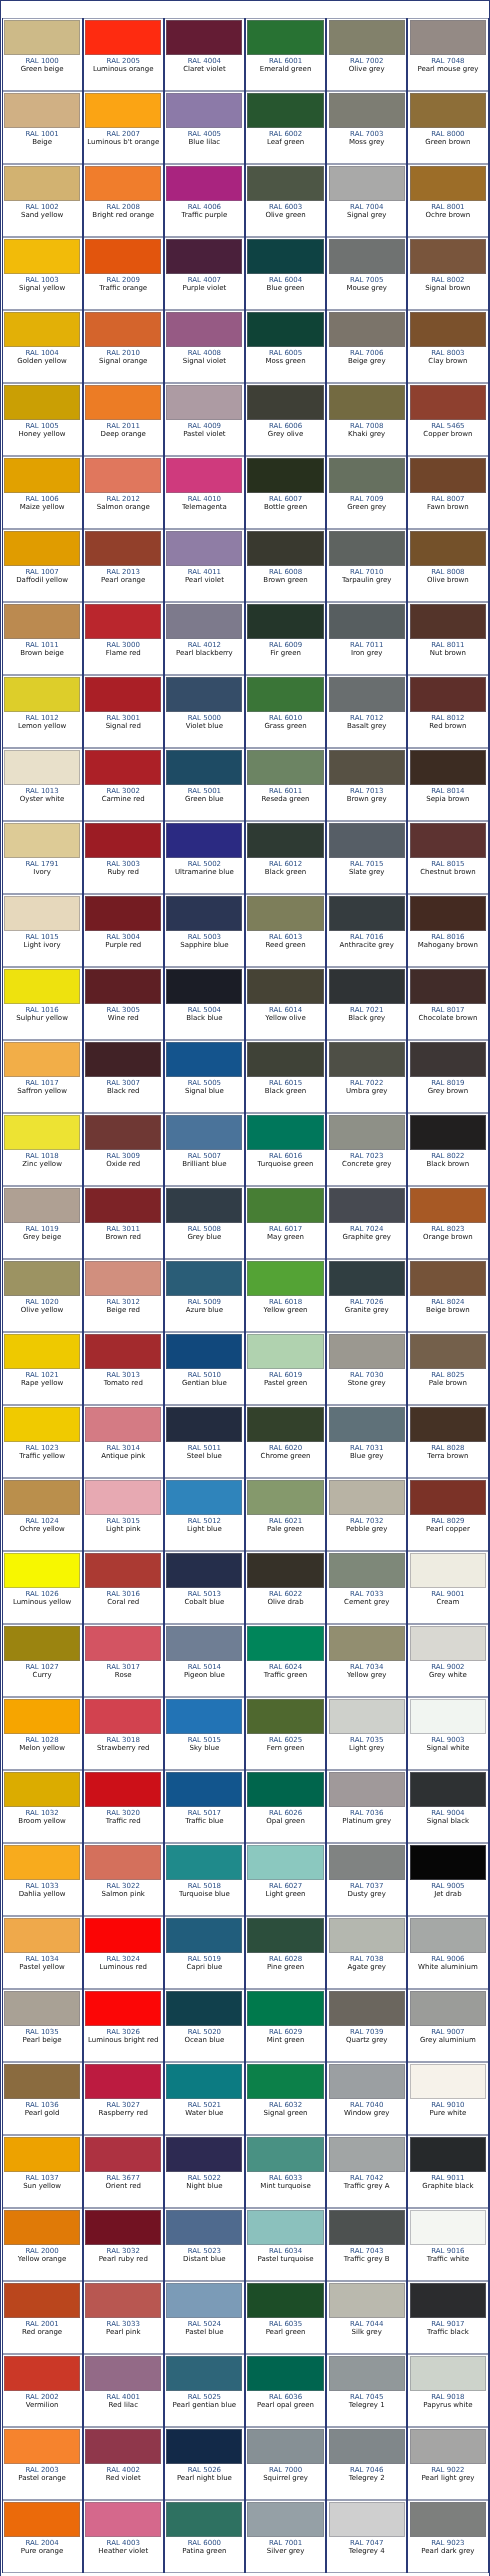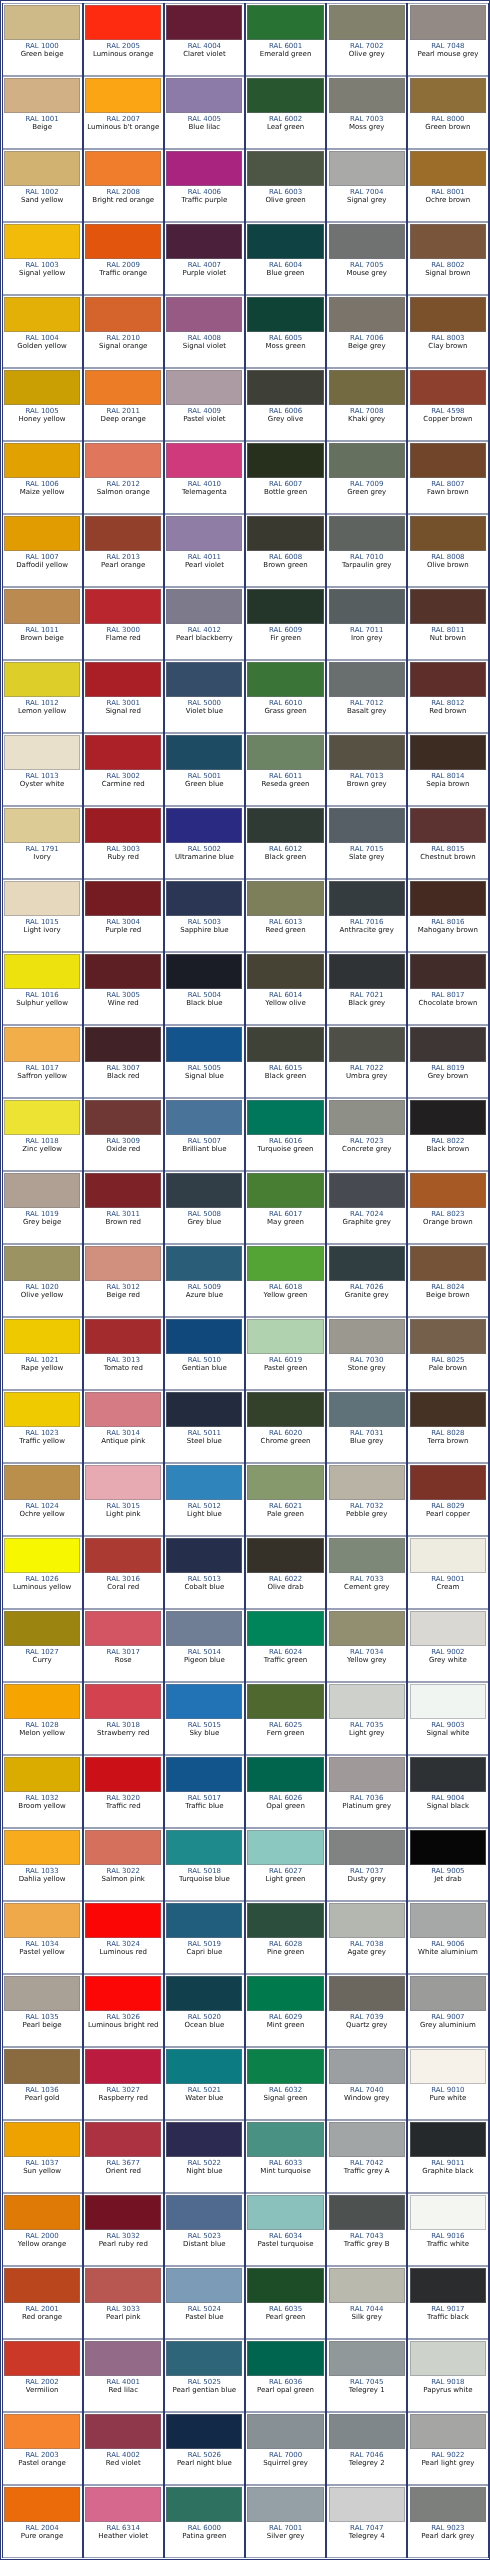--- a/index.html
+++ b/index.html
@@ -15,21 +15,21 @@
     width: 490px;
     border: 1.5px solid #2b3a77;
     background: #ffffff;
     padding: 1.5px 0 1.5px 0;
   }
   table.ral-table {
     width: 487px;
     border-collapse: separate;
     border-spacing: 0;
     table-layout: fixed;
-    margin: 0 auto;
+    margin: 15px auto;
   }
   table.ral-table td.ral-cell {
     width: 81px;
     padding: 0;
     vertical-align: top;
     border-left: 1.5px solid #2b3a77;
     border-right: 1.5px solid #2b3a77;
     background: #ffffff;
   }
   .cell-inner {
@@ -398,21 +398,21 @@
               <div class="label-wrap">
                 <span class="ral-code">RAL 7008</span>
                 <span class="ral-name">Khaki grey</span>
               </div>
             </div>
           </td>
           <td class="ral-cell">
             <div class="cell-inner">
               <div class="swatch" style="background: rgb(142, 64, 47);"></div>
               <div class="label-wrap">
-                <span class="ral-code">RAL 4598</span>
+                <span class="ral-code">RAL 5465</span>
                 <span class="ral-name">Copper brown</span>
               </div>
             </div>
           </td>
         </tr>
         <tr>
           <td class="ral-cell">
             <div class="cell-inner">
               <div class="swatch" style="background: rgb(225, 161, 0);"></div>
               <div class="label-wrap">
@@ -1986,21 +1986,21 @@
               <div class="label-wrap">
                 <span class="ral-code">RAL 2004</span>
                 <span class="ral-name">Pure orange</span>
               </div>
             </div>
           </td>
           <td class="ral-cell">
             <div class="cell-inner">
               <div class="swatch" style="background: rgb(213, 104, 140);"></div>
               <div class="label-wrap">
-                <span class="ral-code">RAL 6314</span>
+                <span class="ral-code">RAL 4003</span>
                 <span class="ral-name">Heather violet</span>
               </div>
             </div>
           </td>
           <td class="ral-cell">
             <div class="cell-inner">
               <div class="swatch" style="background: rgb(46, 113, 97);"></div>
               <div class="label-wrap">
                 <span class="ral-code">RAL 6000</span>
                 <span class="ral-name">Patina green</span>

